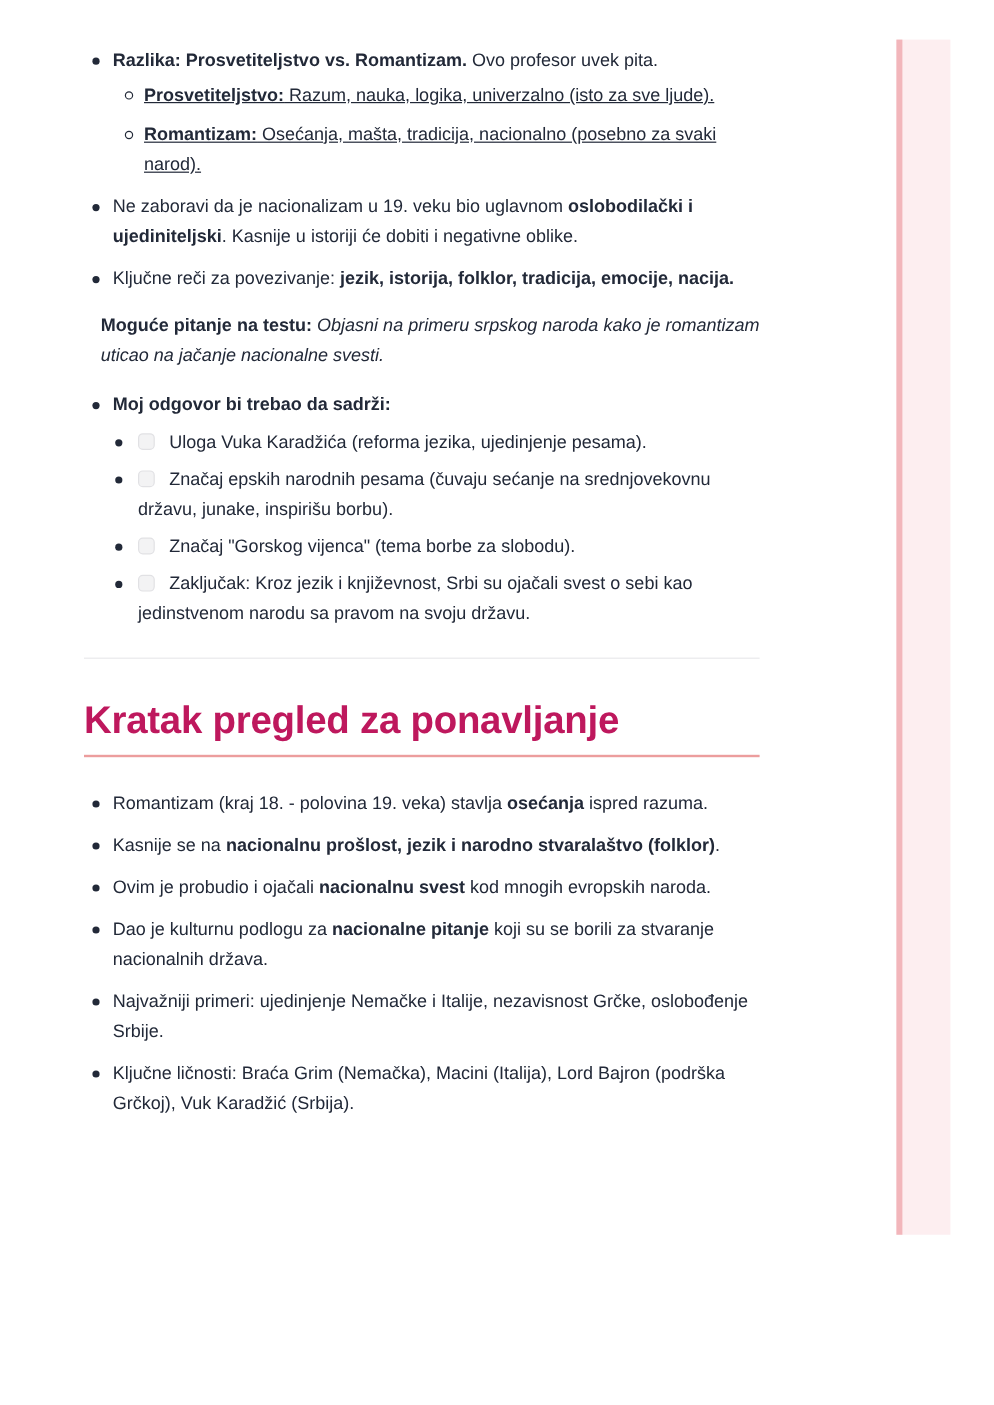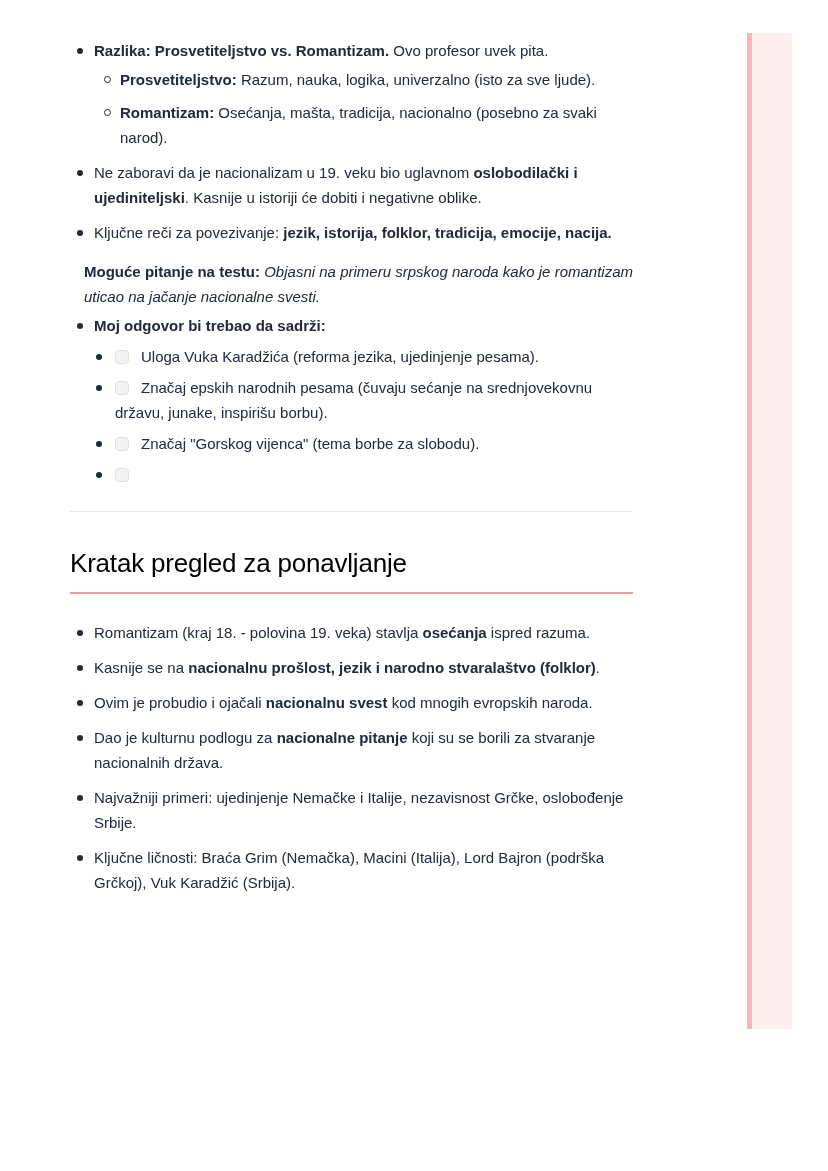--- a/index.html
+++ b/index.html
@@ -27,21 +27,21 @@
 
   
   ul.l1 > li { position: relative; padding-left: 24px; margin-bottom: 10px; }
   ul.l1 > li::before {
     content: ""; position: absolute; left: 7px; top: 10px;
     width: 6px; height: 6px; border-radius: 50%; background: #222938;
   }
 
   
   ul.l2 { margin-top: 4px; }
-  ul.l2 > li { position: relative; padding-left: 26px; margin-bottom: 8px; }
+  ul.l2 > li { position: relative; padding-left: 26px; margin-bottom: 8px; text-decoration: underline; }
   ul.l2 > li::before {
     content: ""; position: absolute; left: 10px; top: 9px;
     width: 5px; height: 5px; border-radius: 50%;
     border: 1.5px solid #222938; background: transparent;
   }
 
   
   ul.checklist { margin-top: 6px; }
   ul.checklist > li { position: relative; padding-left: 21px; margin-bottom: 6px; }
   ul.checklist > li::before {
@@ -56,34 +56,34 @@
     border-radius: 4px;
     margin-right: 12px;
     vertical-align: -2px;
   }
 
   .b { font-weight: bold; }
   .i { font-style: italic; }
 
   .question { margin: 14px 0 0 14px; text-align: justify; }
 
-  .answer-list { margin-top: 4px; }
+  .answer-list { margin-top: 16px; }
 
   .divider {
     border: none; height: 0;
     border-top: 1px solid #e9e9eb;
     margin: 24px 0 0 0;
   }
 
   .review-heading {
     margin: 36px 0 0 0;
-    font-size: 26px;
+    font-size: 32px;
     line-height: 30px;
-    font-weight: normal;
-    color: #000000;
+    font-weight: bold;
+    color: #be185d;
     letter-spacing: -0.2px;
   }
   .heading-rule {
     border: none; height: 2px;
     background: #ec9d9d;
     margin: 14px 0 0 0;
   }
   ul.review { margin-top: 26px; }
   ul.review > li { margin-bottom: 10px; }
 
@@ -138,21 +138,21 @@
           <li>
             <span class="checkbox"></span><span>Uloga Vuka Karadžića (reforma jezika, ujedinjenje pesama).</span>
           </li>
           <li>
             <span class="checkbox"></span><span>Značaj epskih narodnih pesama (čuvaju sećanje na srednjovekovnu državu, junake, inspirišu borbu).</span>
           </li>
           <li>
             <span class="checkbox"></span><span>Značaj "Gorskog vijenca" (tema borbe za slobodu).</span>
           </li>
           <li>
-            <span class="checkbox"></span>
+            <span class="checkbox"></span><span>Zaključak: Kroz jezik i književnost, Srbi su ojačali svest o sebi kao jedinstvenom narodu sa pravom na svoju državu.</span>
           </li>
         </ul>
       </li>
     </ul>
 
     <hr class="divider">
 
     <h1 class="review-heading">Kratak pregled za ponavljanje</h1>
     <hr class="heading-rule">
 

